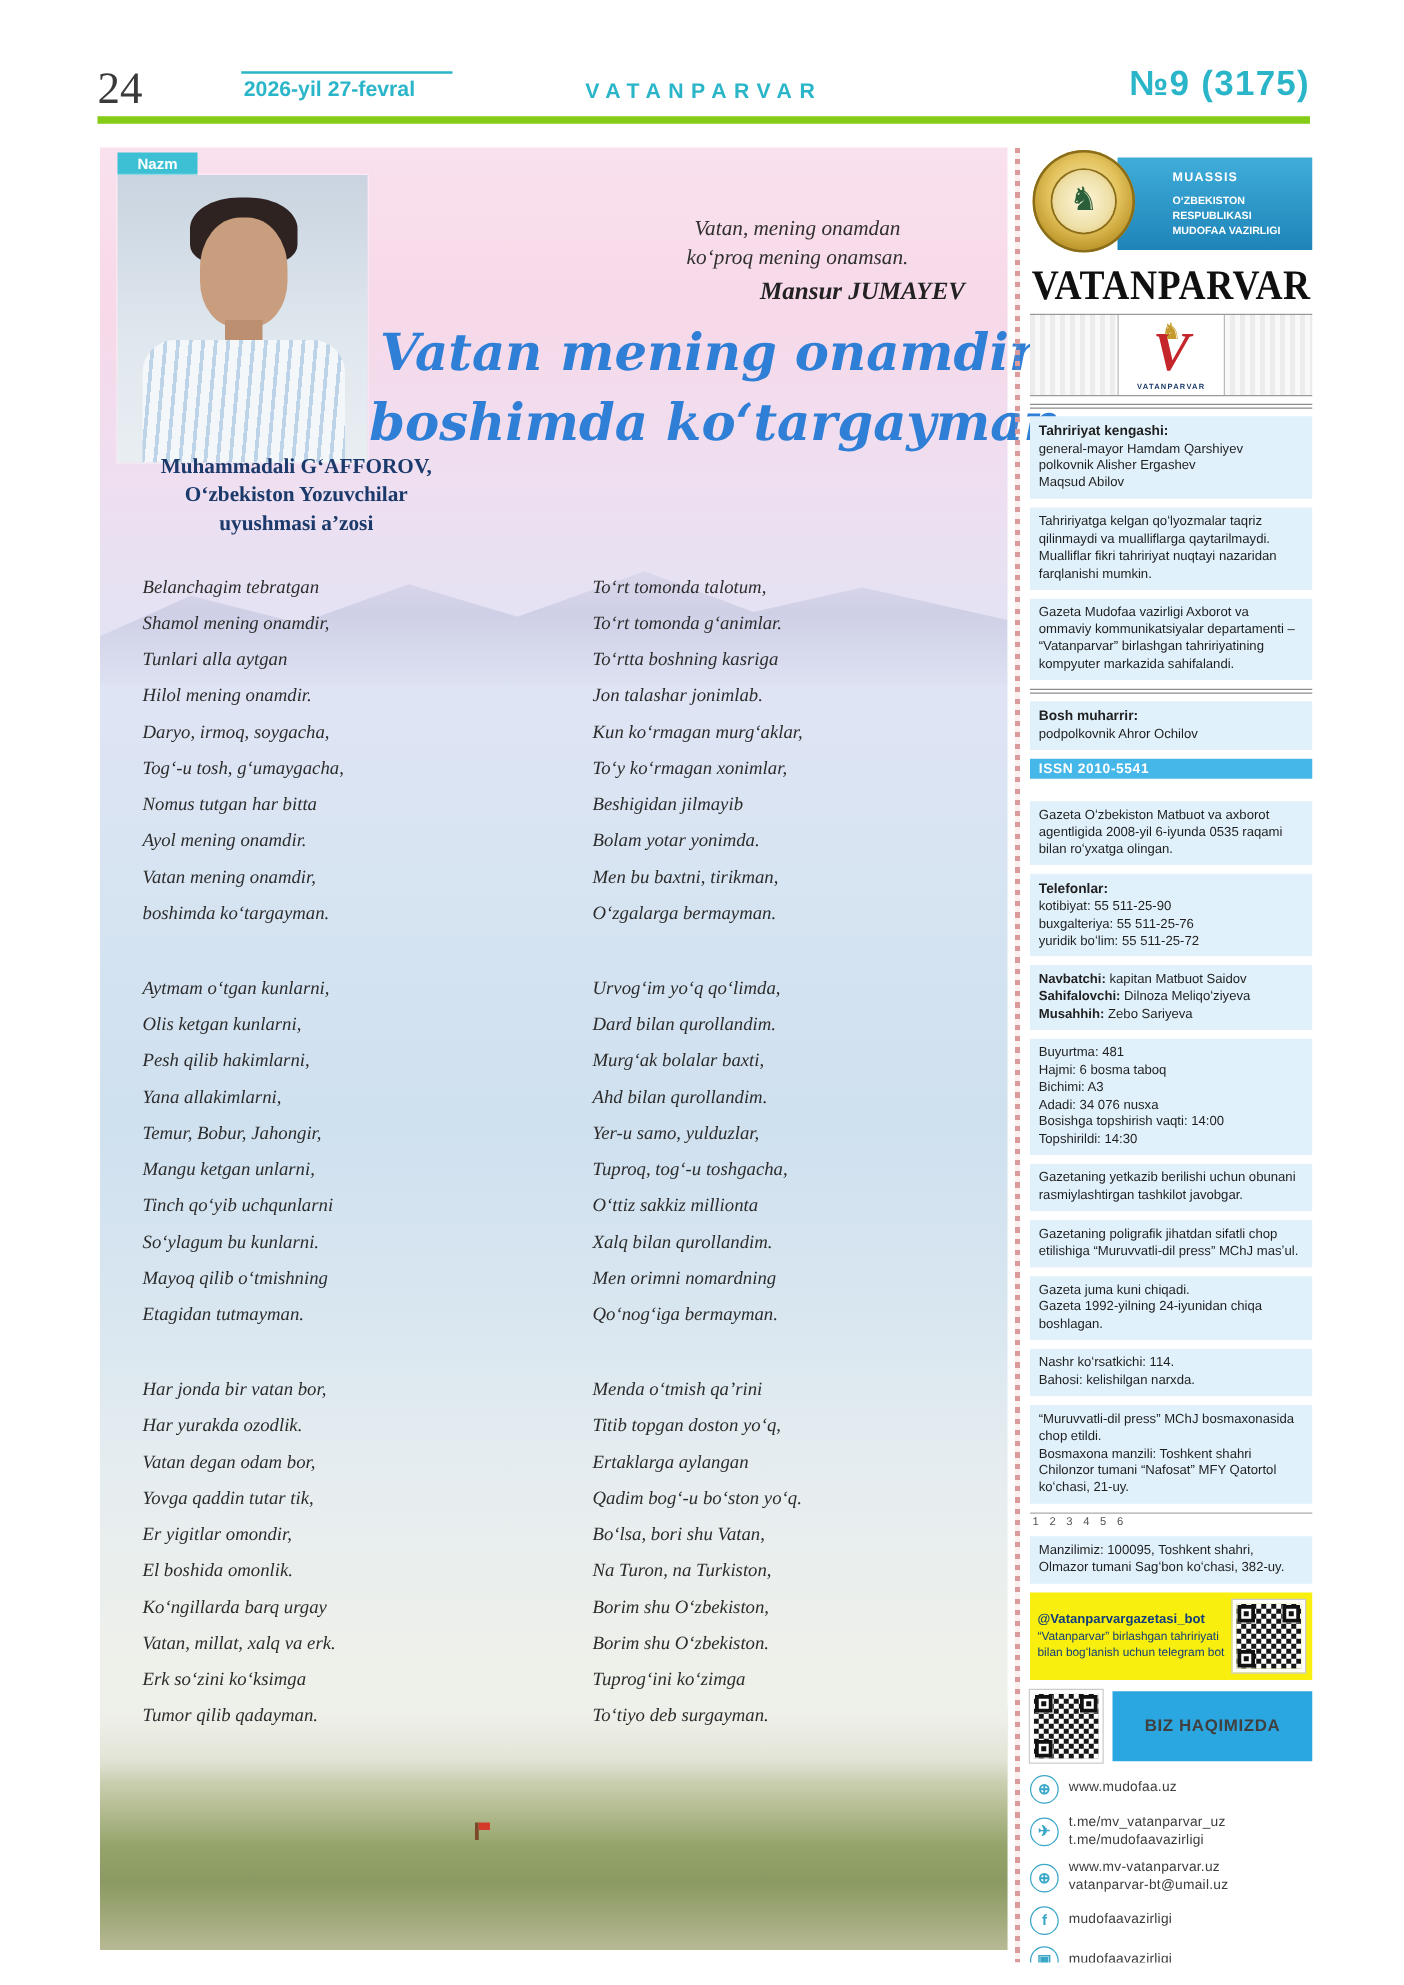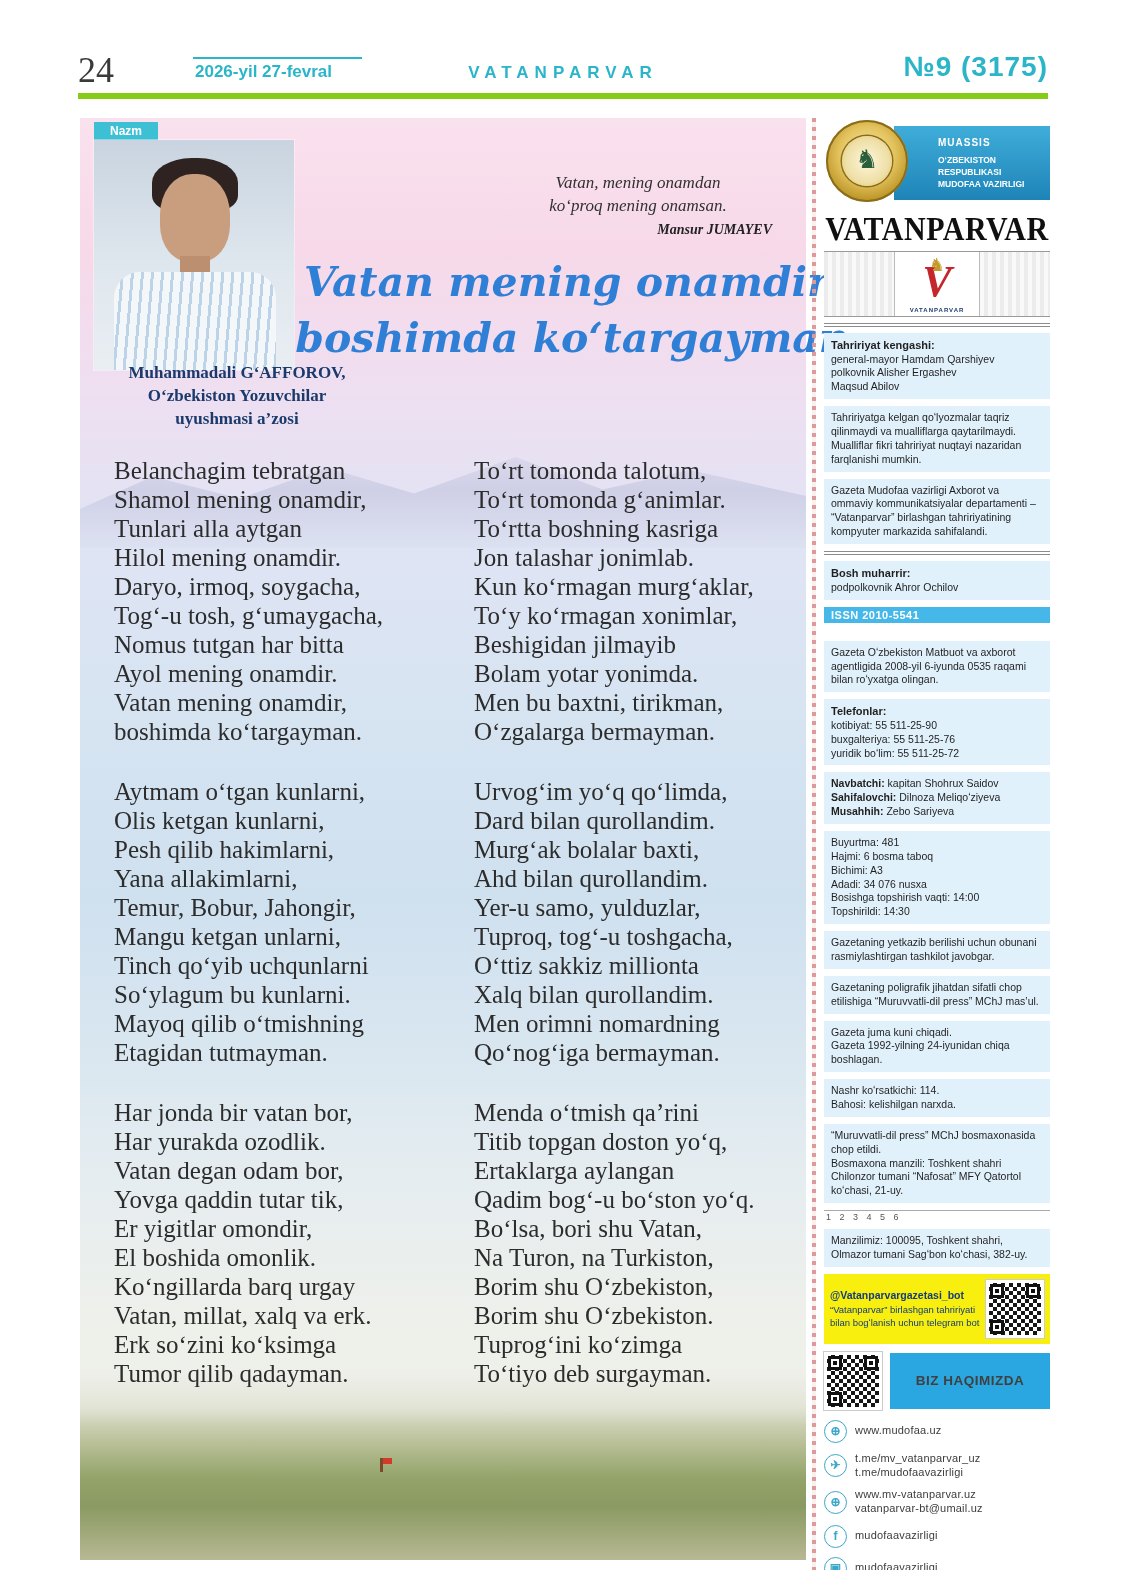--- a/index.html
+++ b/index.html
@@ -32,31 +32,31 @@
     background:linear-gradient(180deg,#c9d4e0 0%,#dfe7ee 55%,#e9eef2 100%); box-shadow:0 0 0 1px rgba(255,255,255,.4); }
   .photo .hair { position:absolute; top:18px; left:58px; width:86px; height:54px; background:#2e2320; border-radius:46% 46% 30% 30%; }
   .photo .face { position:absolute; top:34px; left:66px; width:70px; height:88px; background:#c99e7e; border-radius:46% 46% 42% 42%; }
   .photo .neck { position:absolute; top:116px; left:86px; width:30px; height:22px; background:#bb8f70; }
   .photo .shirt { position:absolute; top:132px; left:20px; width:162px; height:98px; border-radius:26px 26px 0 0;
     background:repeating-linear-gradient(95deg,#f4f7fa 0 7px,#bcd3e8 7px 10px); }
 
   .epigraph { position:absolute; top:42px; left:418px; width:280px; text-align:center;
     font-family:"Liberation Serif",serif; font-style:italic; font-size:17px; color:#30302f; line-height:1.35; white-space:pre-line;margin-top:12px; }
   .epigraph-author { position:absolute; top:104px; left:418px; width:280px; text-align:right; padding-right:6px;
-    font-family:"Liberation Serif",serif; font-style:italic; font-weight:bold; font-size:14px; color:#222; }
+    font-family:"Liberation Serif",serif; font-style:italic; font-weight:bold; font-size:20px; color:#222; }
 
   .poem-title { position:absolute; top:136px; left:212px; width:560px; text-align:center;
     font-family:"DejaVu Serif","Liberation Serif",serif; font-style:italic; font-weight:bold;
     font-size:41px; line-height:56px; color:#2f7fd6; }
 
   .author-block { position:absolute; top:244px; left:24px; width:266px; text-align:center;
     font-family:"Liberation Serif",serif; font-weight:bold; font-size:17px; line-height:1.35; color:#1b3a6b; white-space:pre-line; }
 
-  .poem-col { position:absolute; top:338px; width:340px; font-family:"Liberation Serif",serif; 
-    font-size:25px; line-height:29px; color:#2c2c2c; }
+  .poem-col { position:absolute; top:338px; width:340px; font-family:"Liberation Serif",serif; font-style:italic;
+    font-size:15px; line-height:29px; color:#2c2c2c; }
   .poem-col-1 { left:34px; }
   .poem-col-2 { left:394px; }
   .stanza { white-space:pre-line; margin-bottom:31px; }
 
   
   .sidebar { position:absolute; top:118px; left:812px; width:238px; height:1452px; padding-left:12px; overflow:hidden; }
   .sidebar::before { content:""; position:absolute; left:0; top:0; bottom:0; width:4px;
     background:repeating-linear-gradient(180deg,#dd9a9a 0 4px, rgba(221,154,154,.15) 4px 9px); }
 
   .muassis { position:relative; height:90px; margin-bottom:2px; }
@@ -264,21 +264,21 @@
     <div class="sb">Gazeta Oʻzbekiston Matbuot va axborot agentligida 2008-yil 6-iyunda 0535 raqami bilan roʻyxatga olingan.</div>
 
     <div class="sb">
       <div class="t">Telefonlar:</div>
       <div class="lines">kotibiyat: 55 511-25-90
 buxgalteriya: 55 511-25-76
 yuridik boʻlim: 55 511-25-72</div>
     </div>
 
     <div class="sb">
-      <div class="staff-row"><b>Navbatchi:</b><span> kapitan Shohrux Saidov</span></div>
+      <div class="staff-row"><b>Navbatchi:</b><span> kapitan Matbuot Saidov</span></div>
       <div class="staff-row"><b>Sahifalovchi:</b><span> Dilnoza Meliqoʻziyeva</span></div>
       <div class="staff-row"><b>Musahhih:</b><span> Zebo Sariyeva</span></div>
     </div>
 
     <div class="sb">
       <div class="lines">Buyurtma: 481
 Hajmi: 6 bosma taboq
 Bichimi: A3
 Adadi: 34 076 nusxa
 Bosishga topshirish vaqti: 14:00

